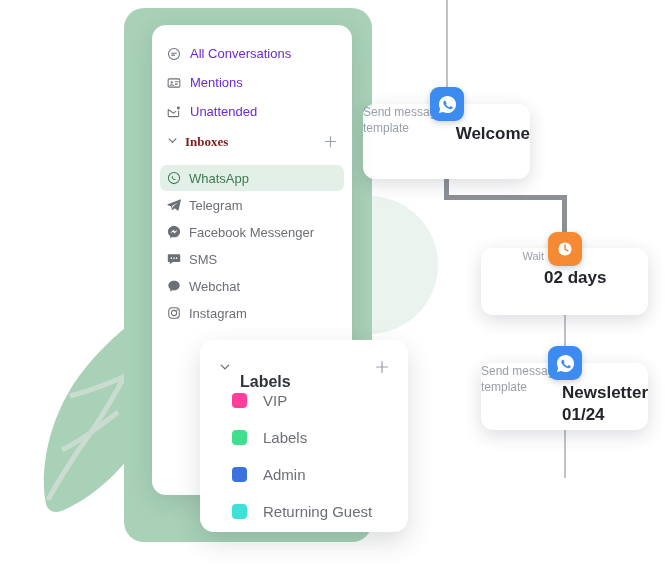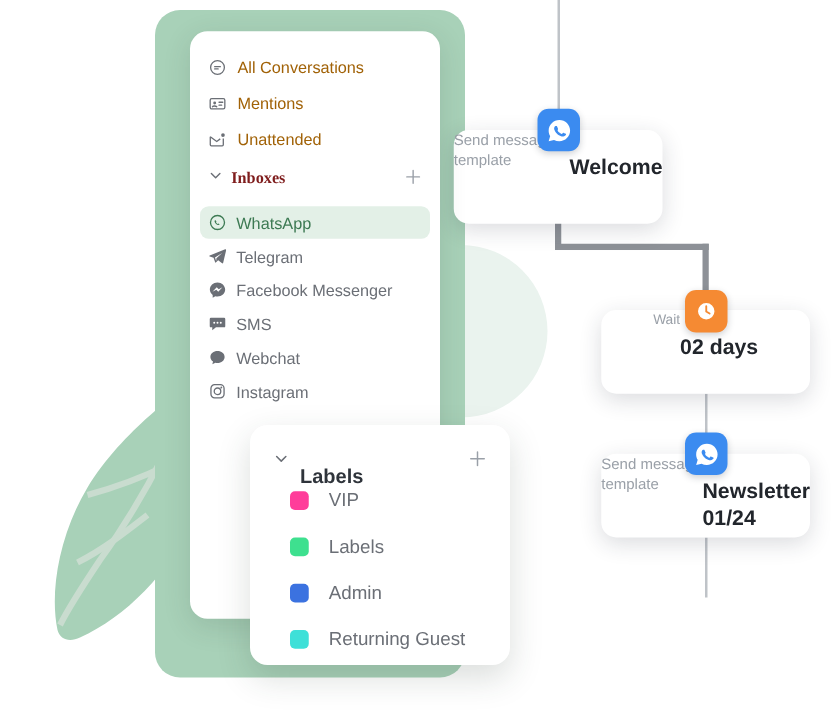--- a/index.html
+++ b/index.html
@@ -58,21 +58,21 @@
     box-shadow: 0 6px 22px rgba(40, 60, 50, 0.14);
     padding: 14px 0 0 0;
     box-sizing: border-box;
   }
   .nav-item {
     display: flex;
     align-items: center;
     gap: 9px;
     height: 29px;
     padding: 0 14px;
-    color: #a16207;
+    color: #6d28d9;
     font-size: 13px;
     white-space: nowrap;
   }
   .nav-item .ico {
     width: 15px;
     height: 15px;
     flex: 0 0 15px;
     display: flex;
     align-items: center;
     justify-content: center;

